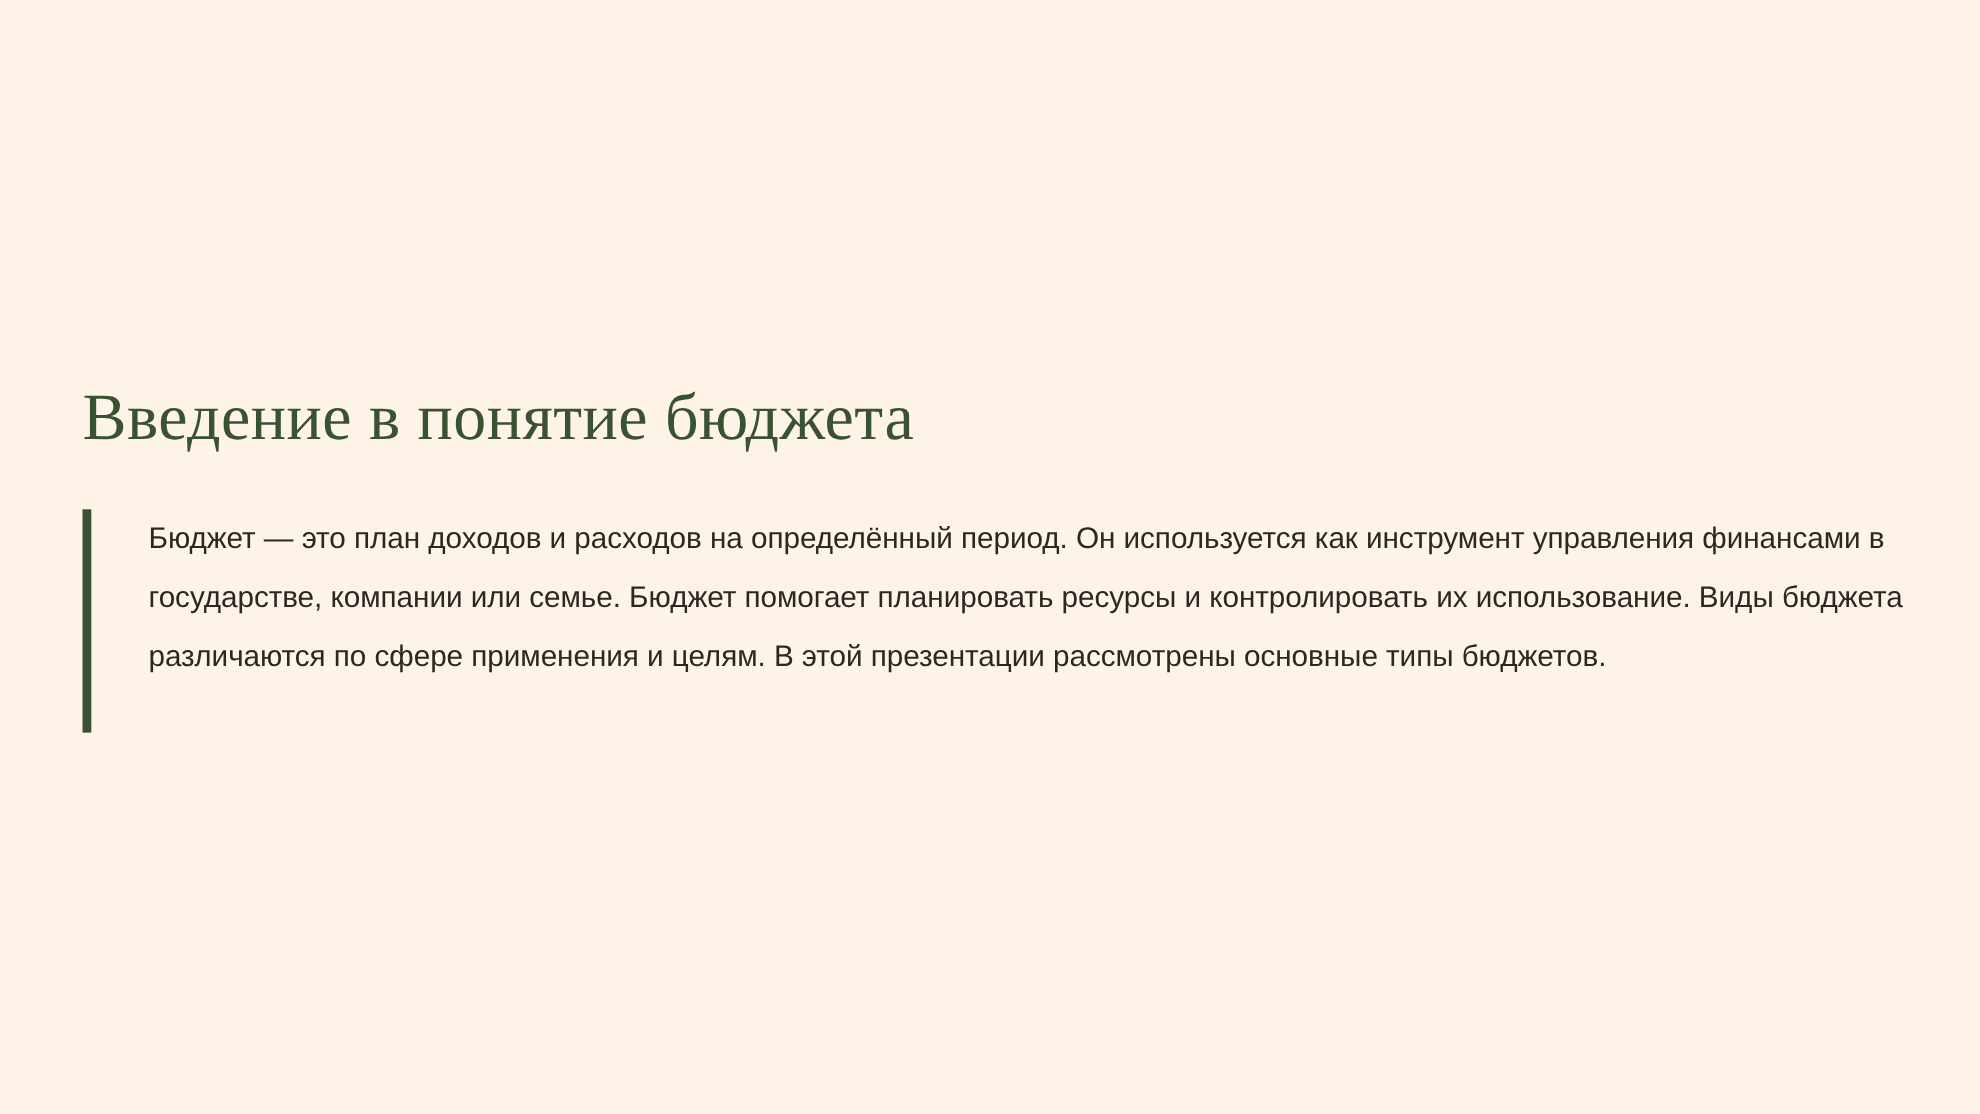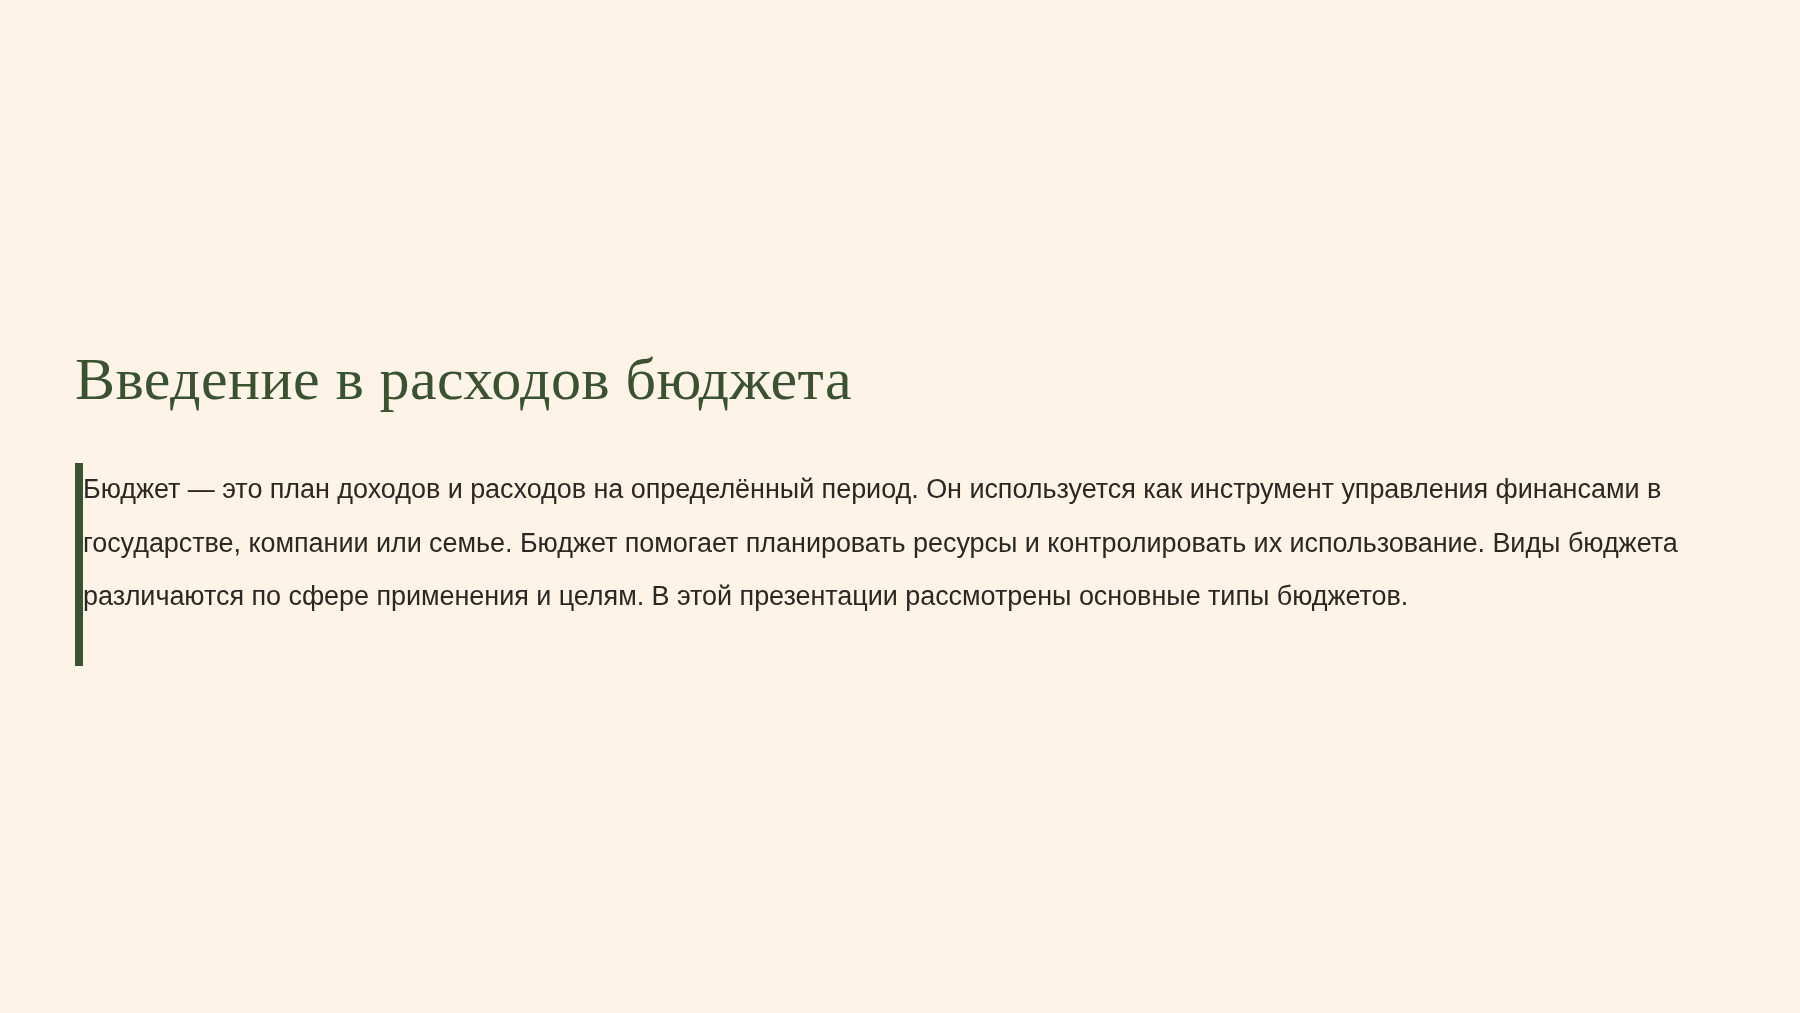--- a/index.html
+++ b/index.html
@@ -52,20 +52,21 @@
   .accent-bar {
     flex: 0 0 auto;
     width: 8px;
     min-height: 203px;
     background: #3a5231;
     border-radius: 0;
   }
 
   .body-text-wrap {
     flex: 1 1 auto;
+    padding-left: 52px;
     box-sizing: border-box;
   }
 
   .body-text {
     margin: 0;
     padding: 0;
     font-family: "Liberation Sans", "DejaVu Sans", sans-serif;
     font-size: 27px;
     font-weight: 400;
     line-height: 53.5px;
@@ -73,21 +74,21 @@
     letter-spacing: -0.05px;
     text-align: left;
     max-width: 1610px;
   }
 </style>
 </head>
 <body>
 
 <div class="slide">
 
-  <h1 class="slide-title">Введение в расходов бюджета</h1>
+  <h1 class="slide-title">Введение в понятие бюджета</h1>
 
   <div class="body-block">
     <div class="accent-bar"></div>
     <div class="body-text-wrap">
       <p class="body-text">Бюджет — это план доходов и расходов на определённый период. Он используется как инструмент управления финансами в государстве, компании или семье. Бюджет помогает планировать ресурсы и контролировать их использование. Виды бюджета различаются по сфере применения и целям. В этой презентации рассмотрены основные типы бюджетов.</p>
     </div>
   </div>
 
 </div>
 

